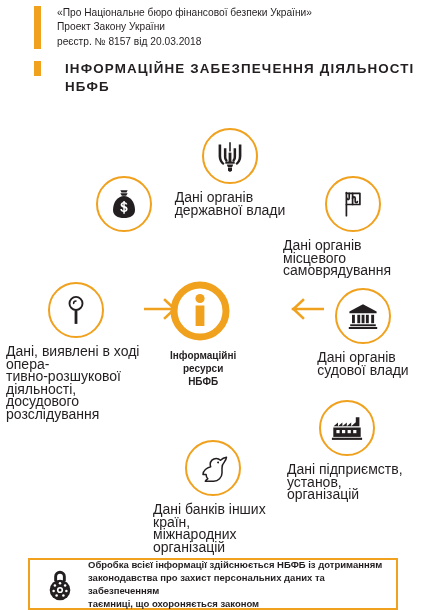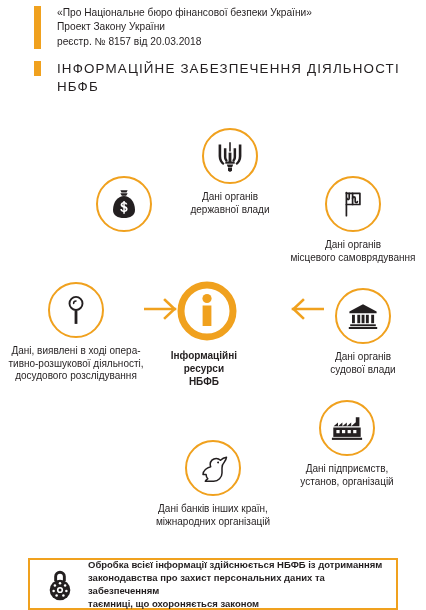--- a/index.html
+++ b/index.html
@@ -50,23 +50,23 @@
     align-items: flex-start;
   }
   .title-bar {
     width: 7px;
     height: 15px;
     background: #F0A11E;
     flex: 0 0 auto;
     margin-top: 1px;
   }
   .title-text {
-    margin-left: 16px;
+    margin-left: 24px;
     font-size: 13.4px;
-    font-weight: normal;
+    font-weight: bold;
     letter-spacing: 1.15px;
     line-height: 17.5px;
     color: #231f20;
     text-transform: uppercase;
   }
 
   
   .node {
     position: absolute;
     display: flex;
@@ -79,36 +79,35 @@
     border: 2px solid #F0A11E;
     border-radius: 50%;
     box-sizing: border-box;
     display: flex;
     align-items: center;
     justify-content: center;
     background: #ffffff;
   }
   .node-label {
     margin-top: 7px;
-    font-size: 10px;
+    font-size: 14px;
     line-height: 12.6px;
-    text-align: center;
     color: #231f20;
     white-space: pre-line;
   }
 
   
   .center-node {
     position: absolute;
-    left: 177px;
+    left: 170px;
     top: 281px;
     width: 60px;
     display: flex;
     flex-direction: column;
-    align-items: flex-end;
+    align-items: flex-start;
   }
   .center-circle {
     width: 60px;
     height: 60px;
   }
   .center-label {
     margin-top: 8px;
     font-size: 10px;
     font-weight: bold;
     line-height: 13px;

